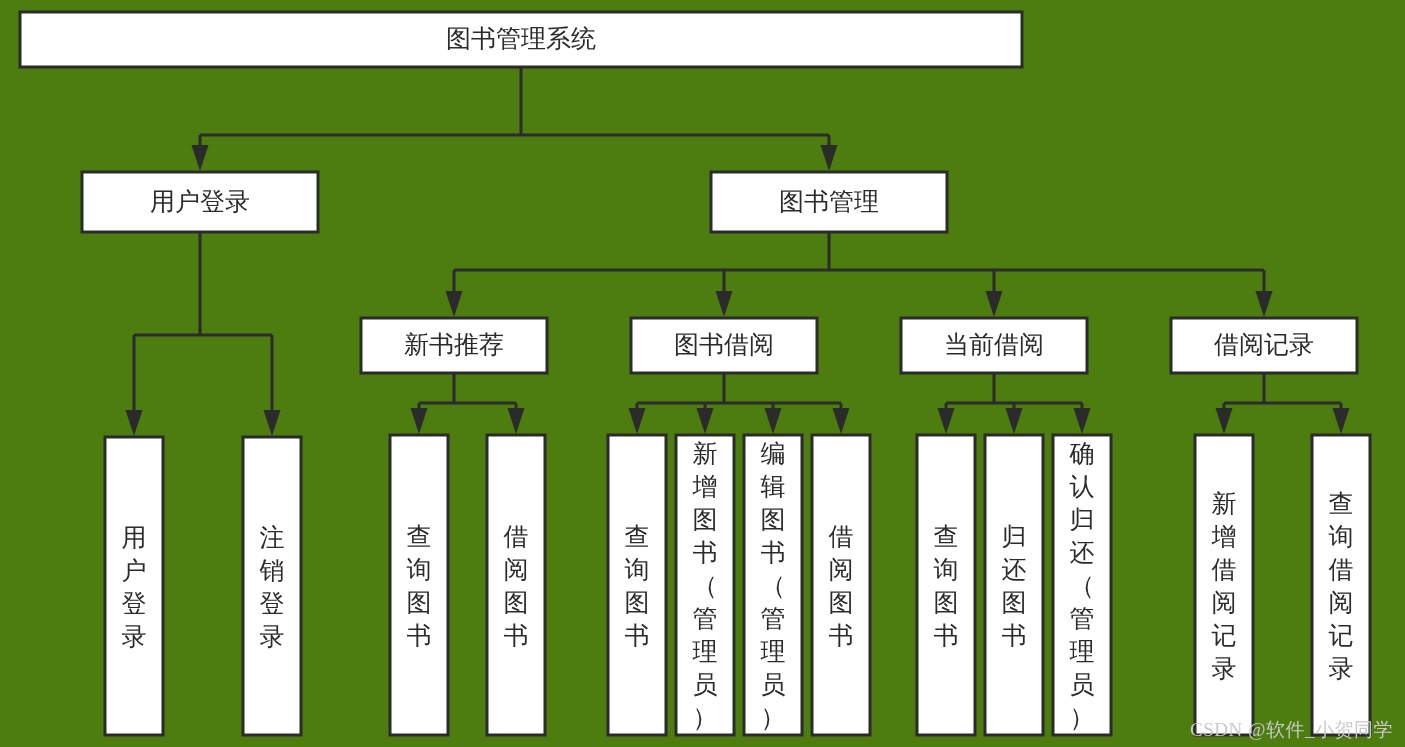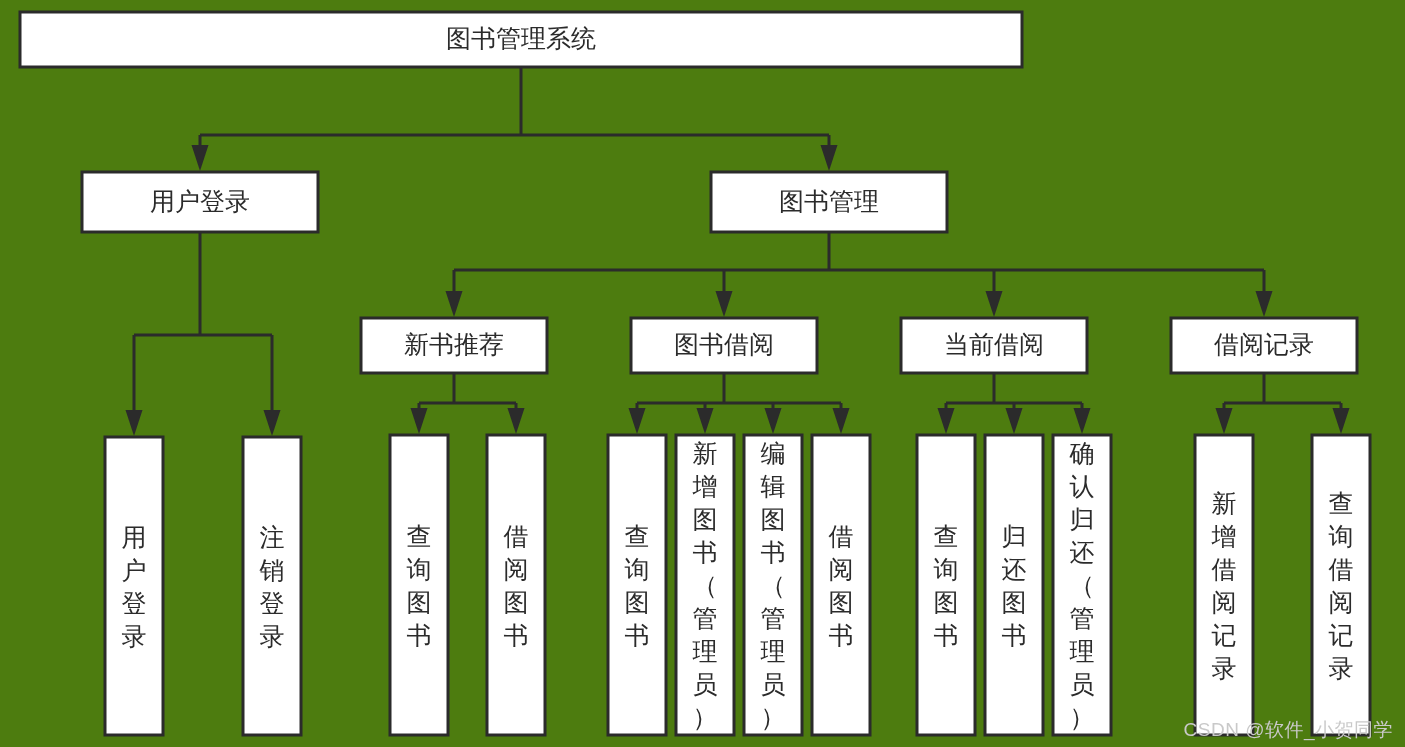--- a/index.html
+++ b/index.html
@@ -54,21 +54,21 @@
     stroke-linecap: butt;
   }
   .arrow-head {
     fill: #2b2b2b;
     stroke: none;
   }
   .watermark-text {
     position: absolute;
     right: 12px;
     bottom: 4px;
-    font-family: Liberation Sans, sans-serif;
+    font-family: Liberation Serif, serif;
     font-size: 19px;
     color: #c9c9c9;
     letter-spacing: 0.5px;
     user-select: none;
     pointer-events: none;
     white-space: nowrap;
   }
 </style>
 </head>
 <body>

